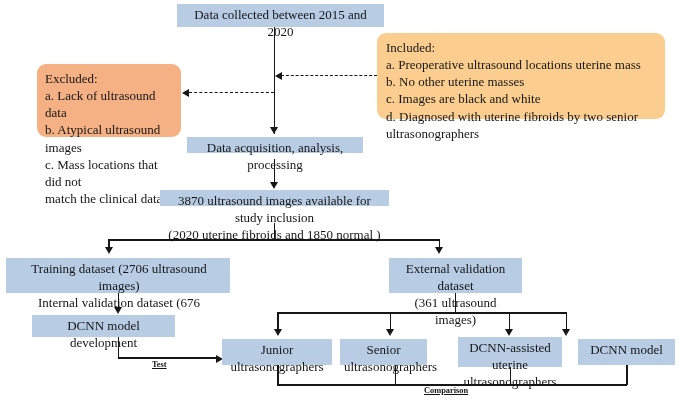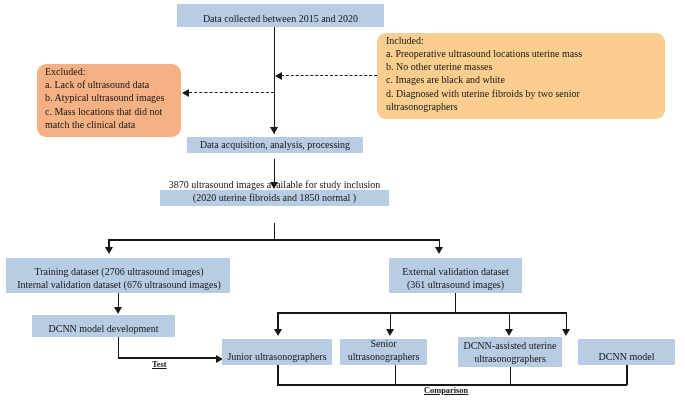--- a/index.html
+++ b/index.html
@@ -12,25 +12,25 @@
     width: 685px;
     height: 401px;
     background: #ffffff;
     font-family: "Liberation Serif", "DejaVu Serif", serif;
     overflow: hidden;
   }
   .node {
     position: absolute;
     box-sizing: border-box;
     display: flex;
-    align-items: flex-end;
+    align-items: flex-start;
     justify-content: center;
     text-align: center;
     color: #161616;
-    font-size: 10px;
+    font-size: 13px;
     line-height: 1.32;
     padding: 2px 4px;
     white-space: pre-line;
   }
   .blue {
     background: #b8cce4;
   }
   .salmon {
     background: #f5b184;
     border-radius: 9px;

